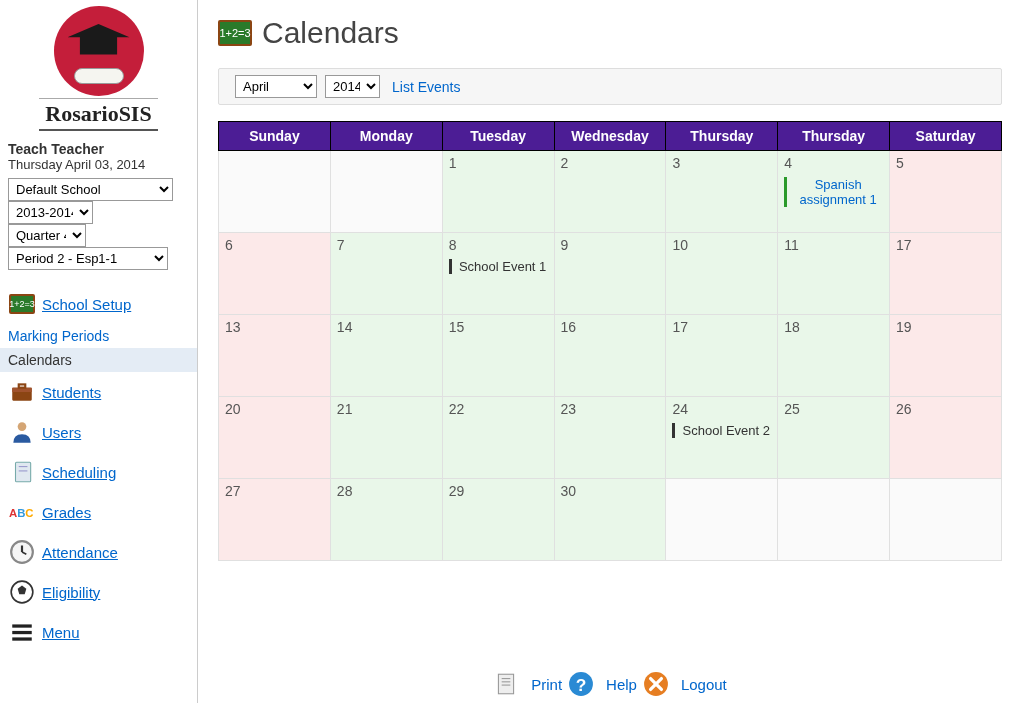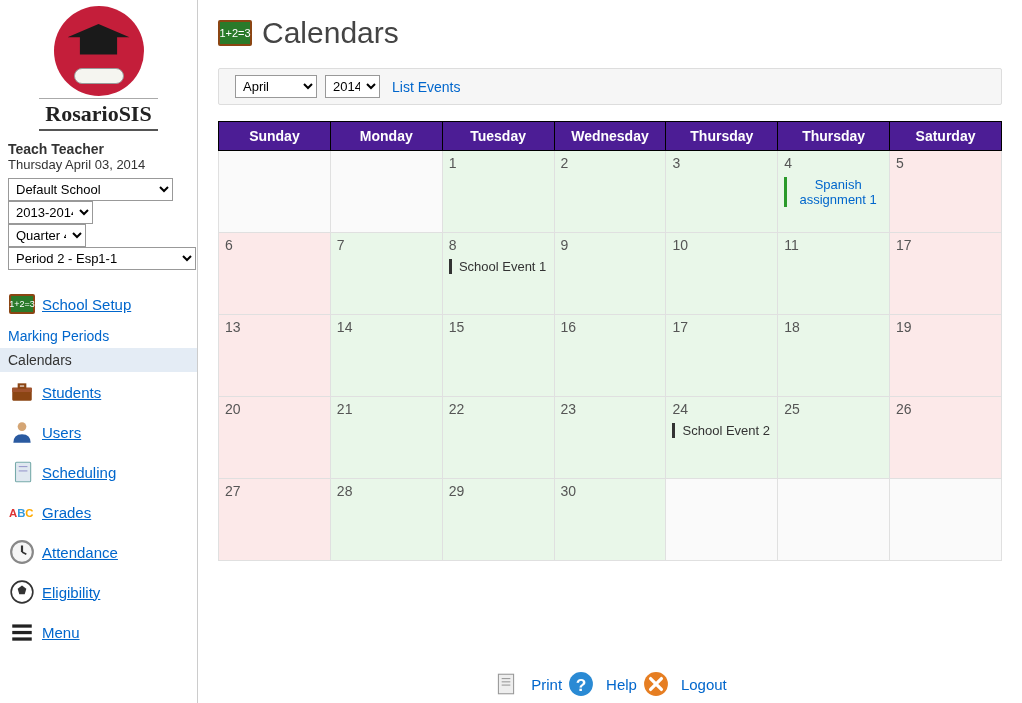--- a/index.html
+++ b/index.html
@@ -9,21 +9,21 @@
 .logo-circle { width: 90px; height: 90px; background: #c41e3a; border-radius: 50%; margin: 0 auto; position: relative; }
 .logo-cap { position: absolute; top: 18px; left: 14px; width: 62px; height: 38px; background: #1a1a1a; clip-path: polygon(50% 0, 100% 35%, 80% 35%, 80% 80%, 20% 80%, 20% 35%, 0 35%); }
 .logo-scroll { position: absolute; bottom: 12px; left: 20px; width: 50px; height: 16px; background: #f5f5f0; border-radius: 8px; border: 1px solid #999; }
 .logo-text { font-family: Georgia, serif; font-size: 22px; font-weight: bold; color: #222; margin-top: 2px; border-bottom: 2px solid #555; border-top: 1px solid #aaa; display: inline-block; padding: 2px 6px; }
 .user-block { padding: 6px 8px 8px; }
 .user-name { font-weight: bold; font-size: 14px; }
 .user-date { font-size: 13px; color: #333; margin-bottom: 6px; }
 .user-select { width: 165px; font-size: 13px; background: #fff; border: 1px solid #999; padding: 2px 3px; }
 .sel-sm { width: 85px; }
 .sel-xs { width: 78px; }
-.sel-md { width: 188px; }
+.sel-md { width: 160px; }
 .nav { padding-top: 6px; }
 .nav-item { padding: 6px 8px; display: flex; align-items: center; gap: 6px; cursor: pointer; }
 .nav-label { color: #0066cc; font-size: 15px; text-decoration: underline; }
 .nav-sub { padding: 4px 8px 4px 8px; cursor: pointer; font-size: 14px; }
 .nav-sub a { color: #0066cc; text-decoration: none; }
 .nav-sub.active { background: #e4ecf5; color: #333; }
 .nav-icon { width: 28px; height: 28px; display: inline-flex; align-items: center; justify-content: center; }
 .icon-board { width: 26px; height: 20px; background: #2a7a2a; border: 2px solid #8b4513; border-radius: 2px; display: flex; align-items: center; justify-content: center; color: #fff; font-size: 9px; }
 .icon-briefcase svg, .icon-user svg, .icon-book svg, .icon-abc svg, .icon-clock svg, .icon-ball svg, .icon-menu svg { width: 26px; height: 26px; }
 .main { position: absolute; left: 198px; top: 0; right: 0; height: 703px; padding: 16px 20px 0; }

